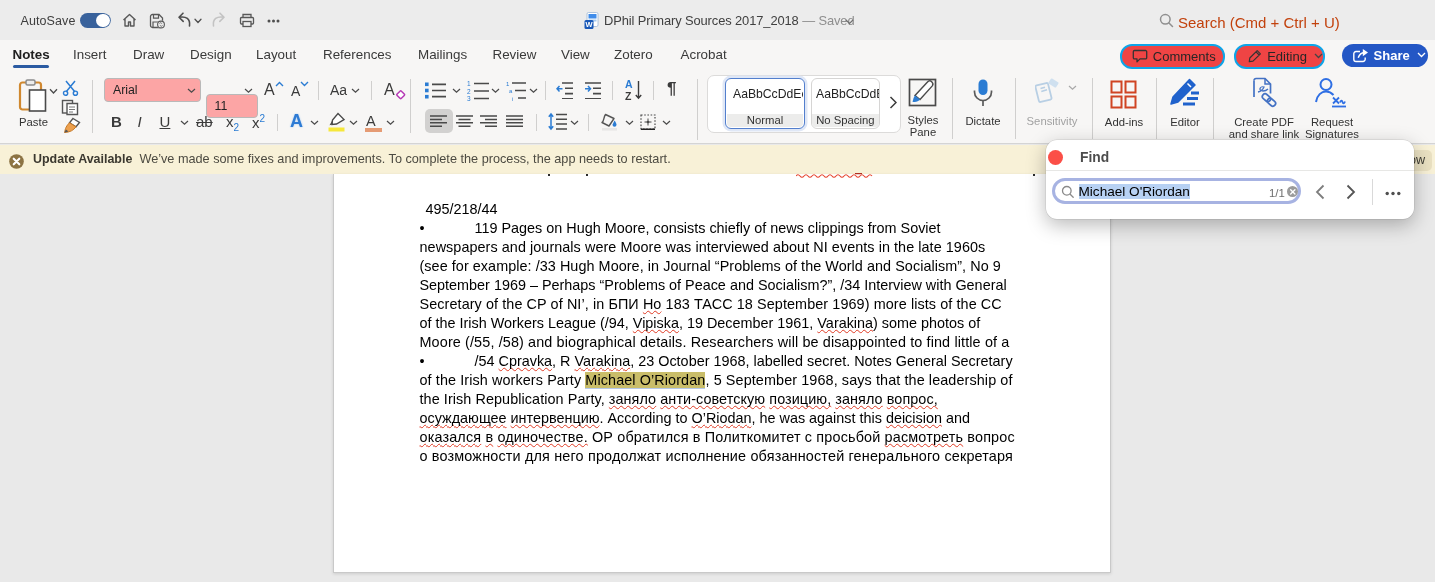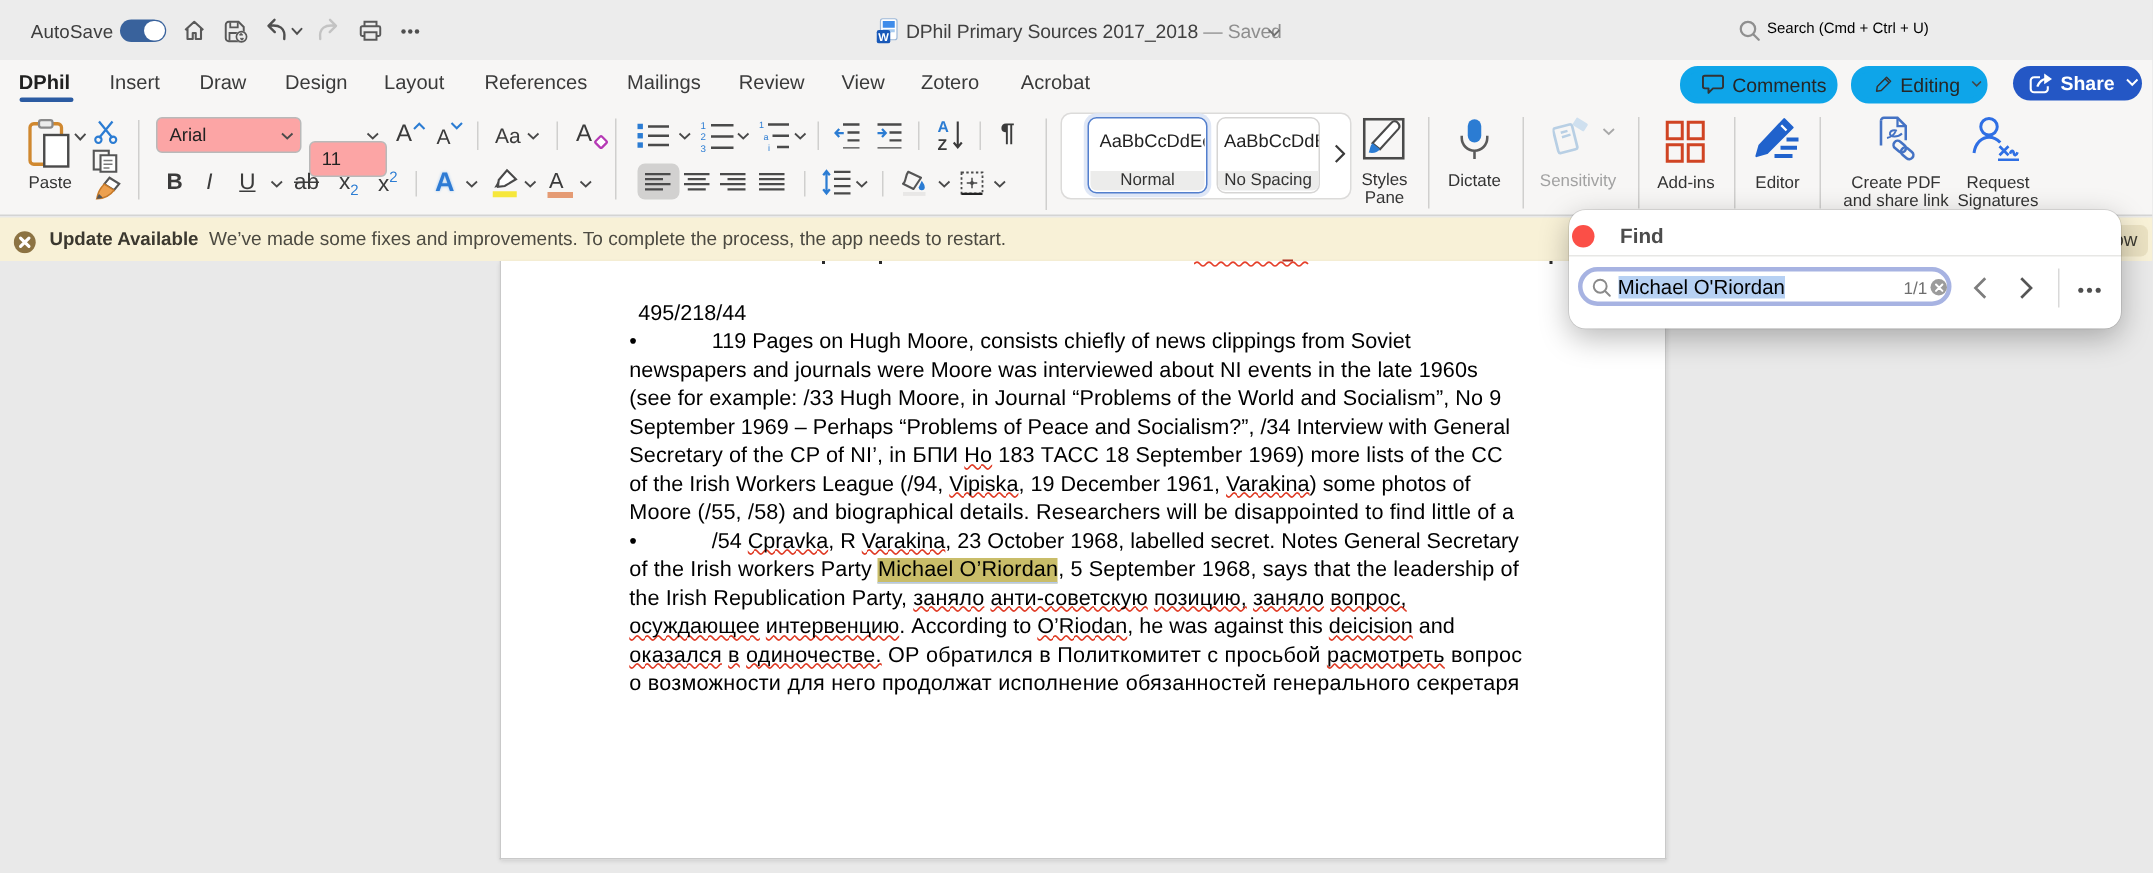--- a/index.html
+++ b/index.html
@@ -6,27 +6,27 @@
 .abs{position:absolute}
 svg{display:block}
 
 #tbar{position:absolute;left:0;top:0;width:1435px;height:40px;background:#ececec}
 #tbar .lbl{position:absolute;left:20.5px;top:13.5px;font-size:12.5px;color:#3d3d3d;letter-spacing:.1px}
 #tog{position:absolute;left:80px;top:13.4px;width:29px;height:14.2px;background:#39629c;border-radius:8px}
 #tog .knob{position:absolute;right:-.5px;top:.4px;width:13.2px;height:13.2px;background:#fff;border-radius:50%;box-shadow:0 0 0 .8px #39629c}
 .ticon{position:absolute;top:13px}
 #title{position:absolute;top:12.5px;left:604px;height:16px;font-size:12.9px;letter-spacing:-.1px;color:#404040;white-space:nowrap}
 #title .grey{color:#8e8e8e}
-#srch{position:absolute;top:13.5px;left:1178px;font-size:10px;color:#000000;white-space:nowrap}
+#srch{position:absolute;top:13.5px;left:1178px;font-size:15px;color:#c2410c;white-space:nowrap}
 
 #tabs{position:absolute;left:0;top:40px;width:1435px;height:30px;background:#f7f6f5}
 .tab{position:absolute;top:6.5px;font-size:13.4px;color:#3a3a3a;white-space:nowrap}
 .tab.home{font-weight:bold;color:#202020}
 #homeline{position:absolute;left:12.5px;top:24.6px;width:36px;height:3.4px;background:#2b5ba2;border-radius:2px}
-.pillbtn{position:absolute;top:3.8px;height:25px;background:#0ea5e9;border:4px solid #0ea5e9;border-radius:12px;display:flex;align-items:center;font-size:13px;color:#262626}
+.pillbtn{position:absolute;top:3.8px;height:25px;background:#ef4444;border:2px solid #0ea5e9;border-radius:12px;display:flex;align-items:center;font-size:13px;color:#262626}
 #sharebtn{position:absolute;top:3.8px;height:23.4px;background:#2457c5;border-radius:12px;display:flex;align-items:center;font-size:13px;color:#fff}
 
 #ribbon{position:absolute;left:0;top:70px;width:1435px;height:74px;background:#f7f6f5;border-bottom:1px solid #d4d4d4}
 .vsep{position:absolute;width:1px;background:#d0cfce}
 .rlab{position:absolute;font-size:11.3px;color:#333;text-align:center;line-height:12.5px;white-space:pre}
 .rlab.grey{color:#a2a2a2}
 .combo{position:absolute;background:#fca5a5;border:1px solid #b9b9b9;border-radius:4px;font-size:12.3px;color:#222}
 
 #banner{position:absolute;left:0;top:145px;width:1435px;height:29.4px;background:#f8f1d7}
 #banner .b1{position:absolute;left:33px;top:7.2px;font-size:12.45px;font-weight:bold;color:#3b382f}
@@ -93,21 +93,21 @@
  <svg class="ticon" style="left:845px;top:18.5px" width="9" height="6" viewBox="0 0 9 6">
       <path d="M1 1 4.5 4.5 8 1" fill="none" stroke="#6f6f6f" stroke-width="1.2"></path>
     </svg>
  <svg class="ticon" style="left:1159px;top:13px" width="15" height="15" viewBox="0 0 15 15">
       <circle cx="6.3" cy="6.3" r="4.8" fill="none" stroke="#8f8f8f" stroke-width="1.5"></circle>
       <path d="M10 10l3.5 3.5" stroke="#8f8f8f" stroke-width="1.5" stroke-linecap="round"></path>
     </svg>
  <div id="srch">Search (Cmd + Ctrl + U)</div>
 </div>
 <div id="tabs">
- <div class="tab home" style="left:12.5px">DPhil</div>
+ <div class="tab home" style="left:12.5px">Notes</div>
     <div id="homeline"></div>
  <div class="tab" style="left:73px">Insert</div>
  <div class="tab" style="left:133px">Draw</div>
  <div class="tab" style="left:190px">Design</div>
  <div class="tab" style="left:256px">Layout</div>
  <div class="tab" style="left:323px">References</div>
  <div class="tab" style="left:418px">Mailings</div>
  <div class="tab" style="left:492.5px">Review</div>
  <div class="tab" style="left:561px">View</div>
  <div class="tab" style="left:614px">Zotero</div>

